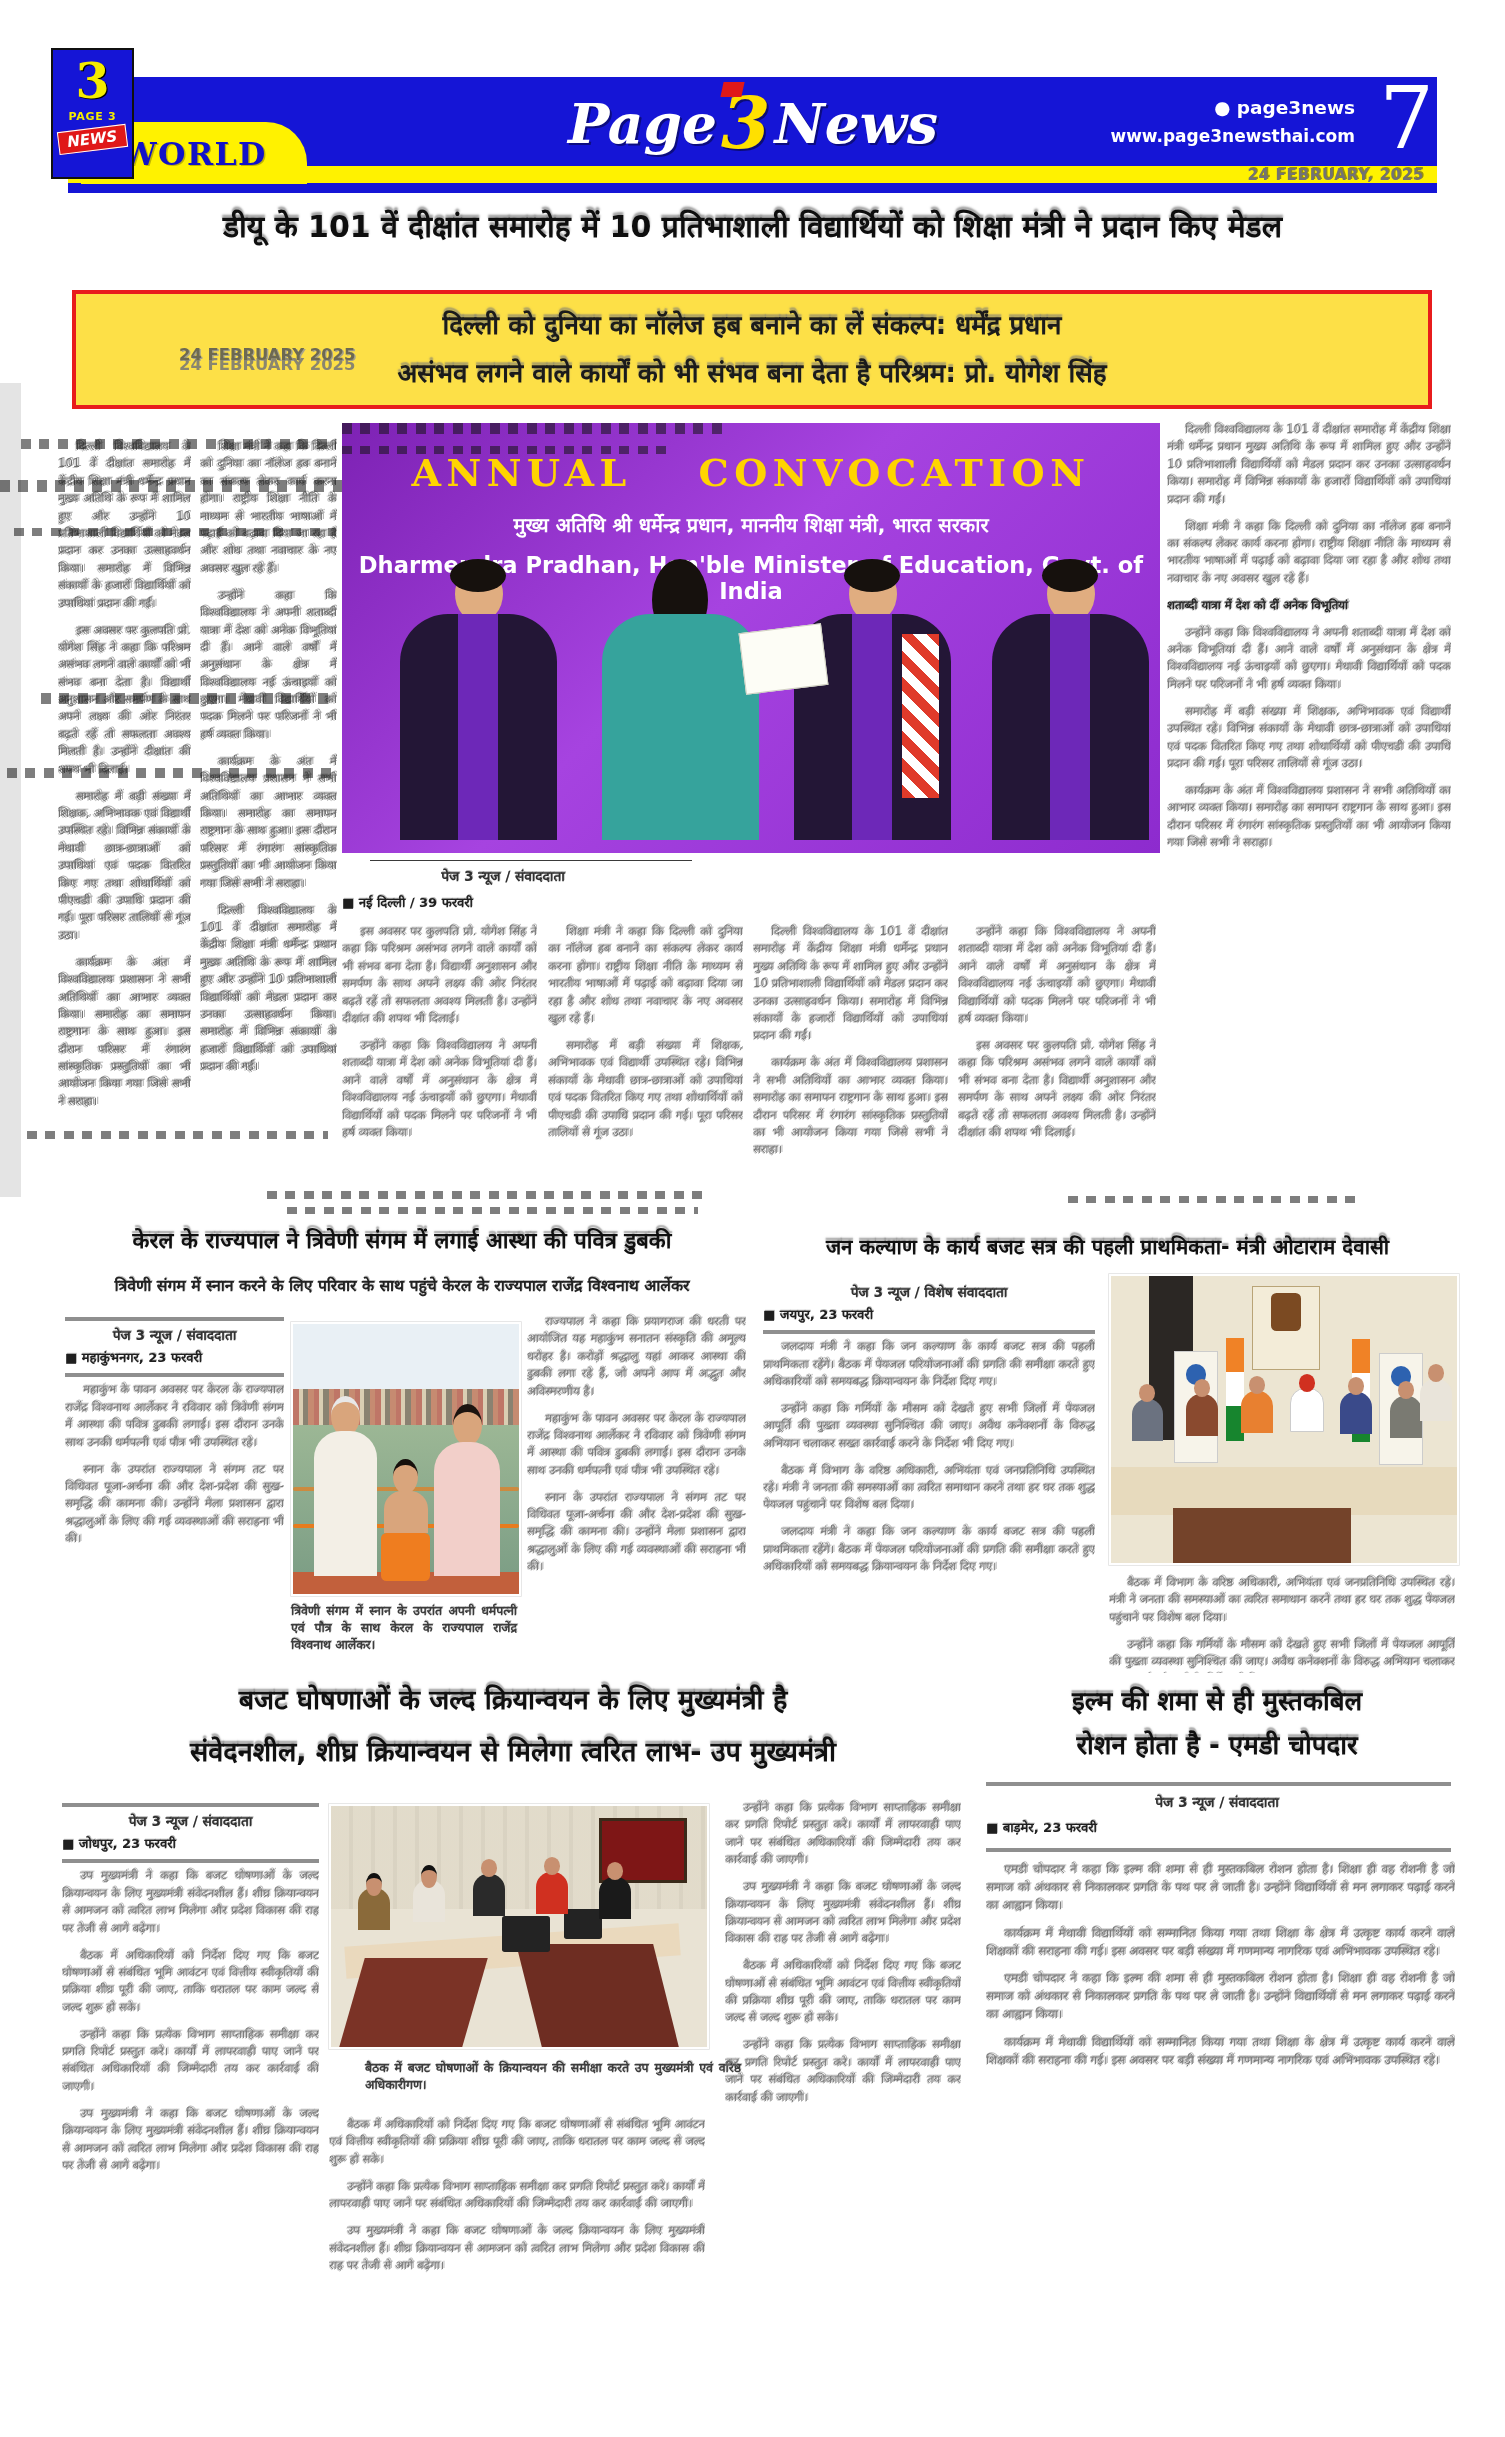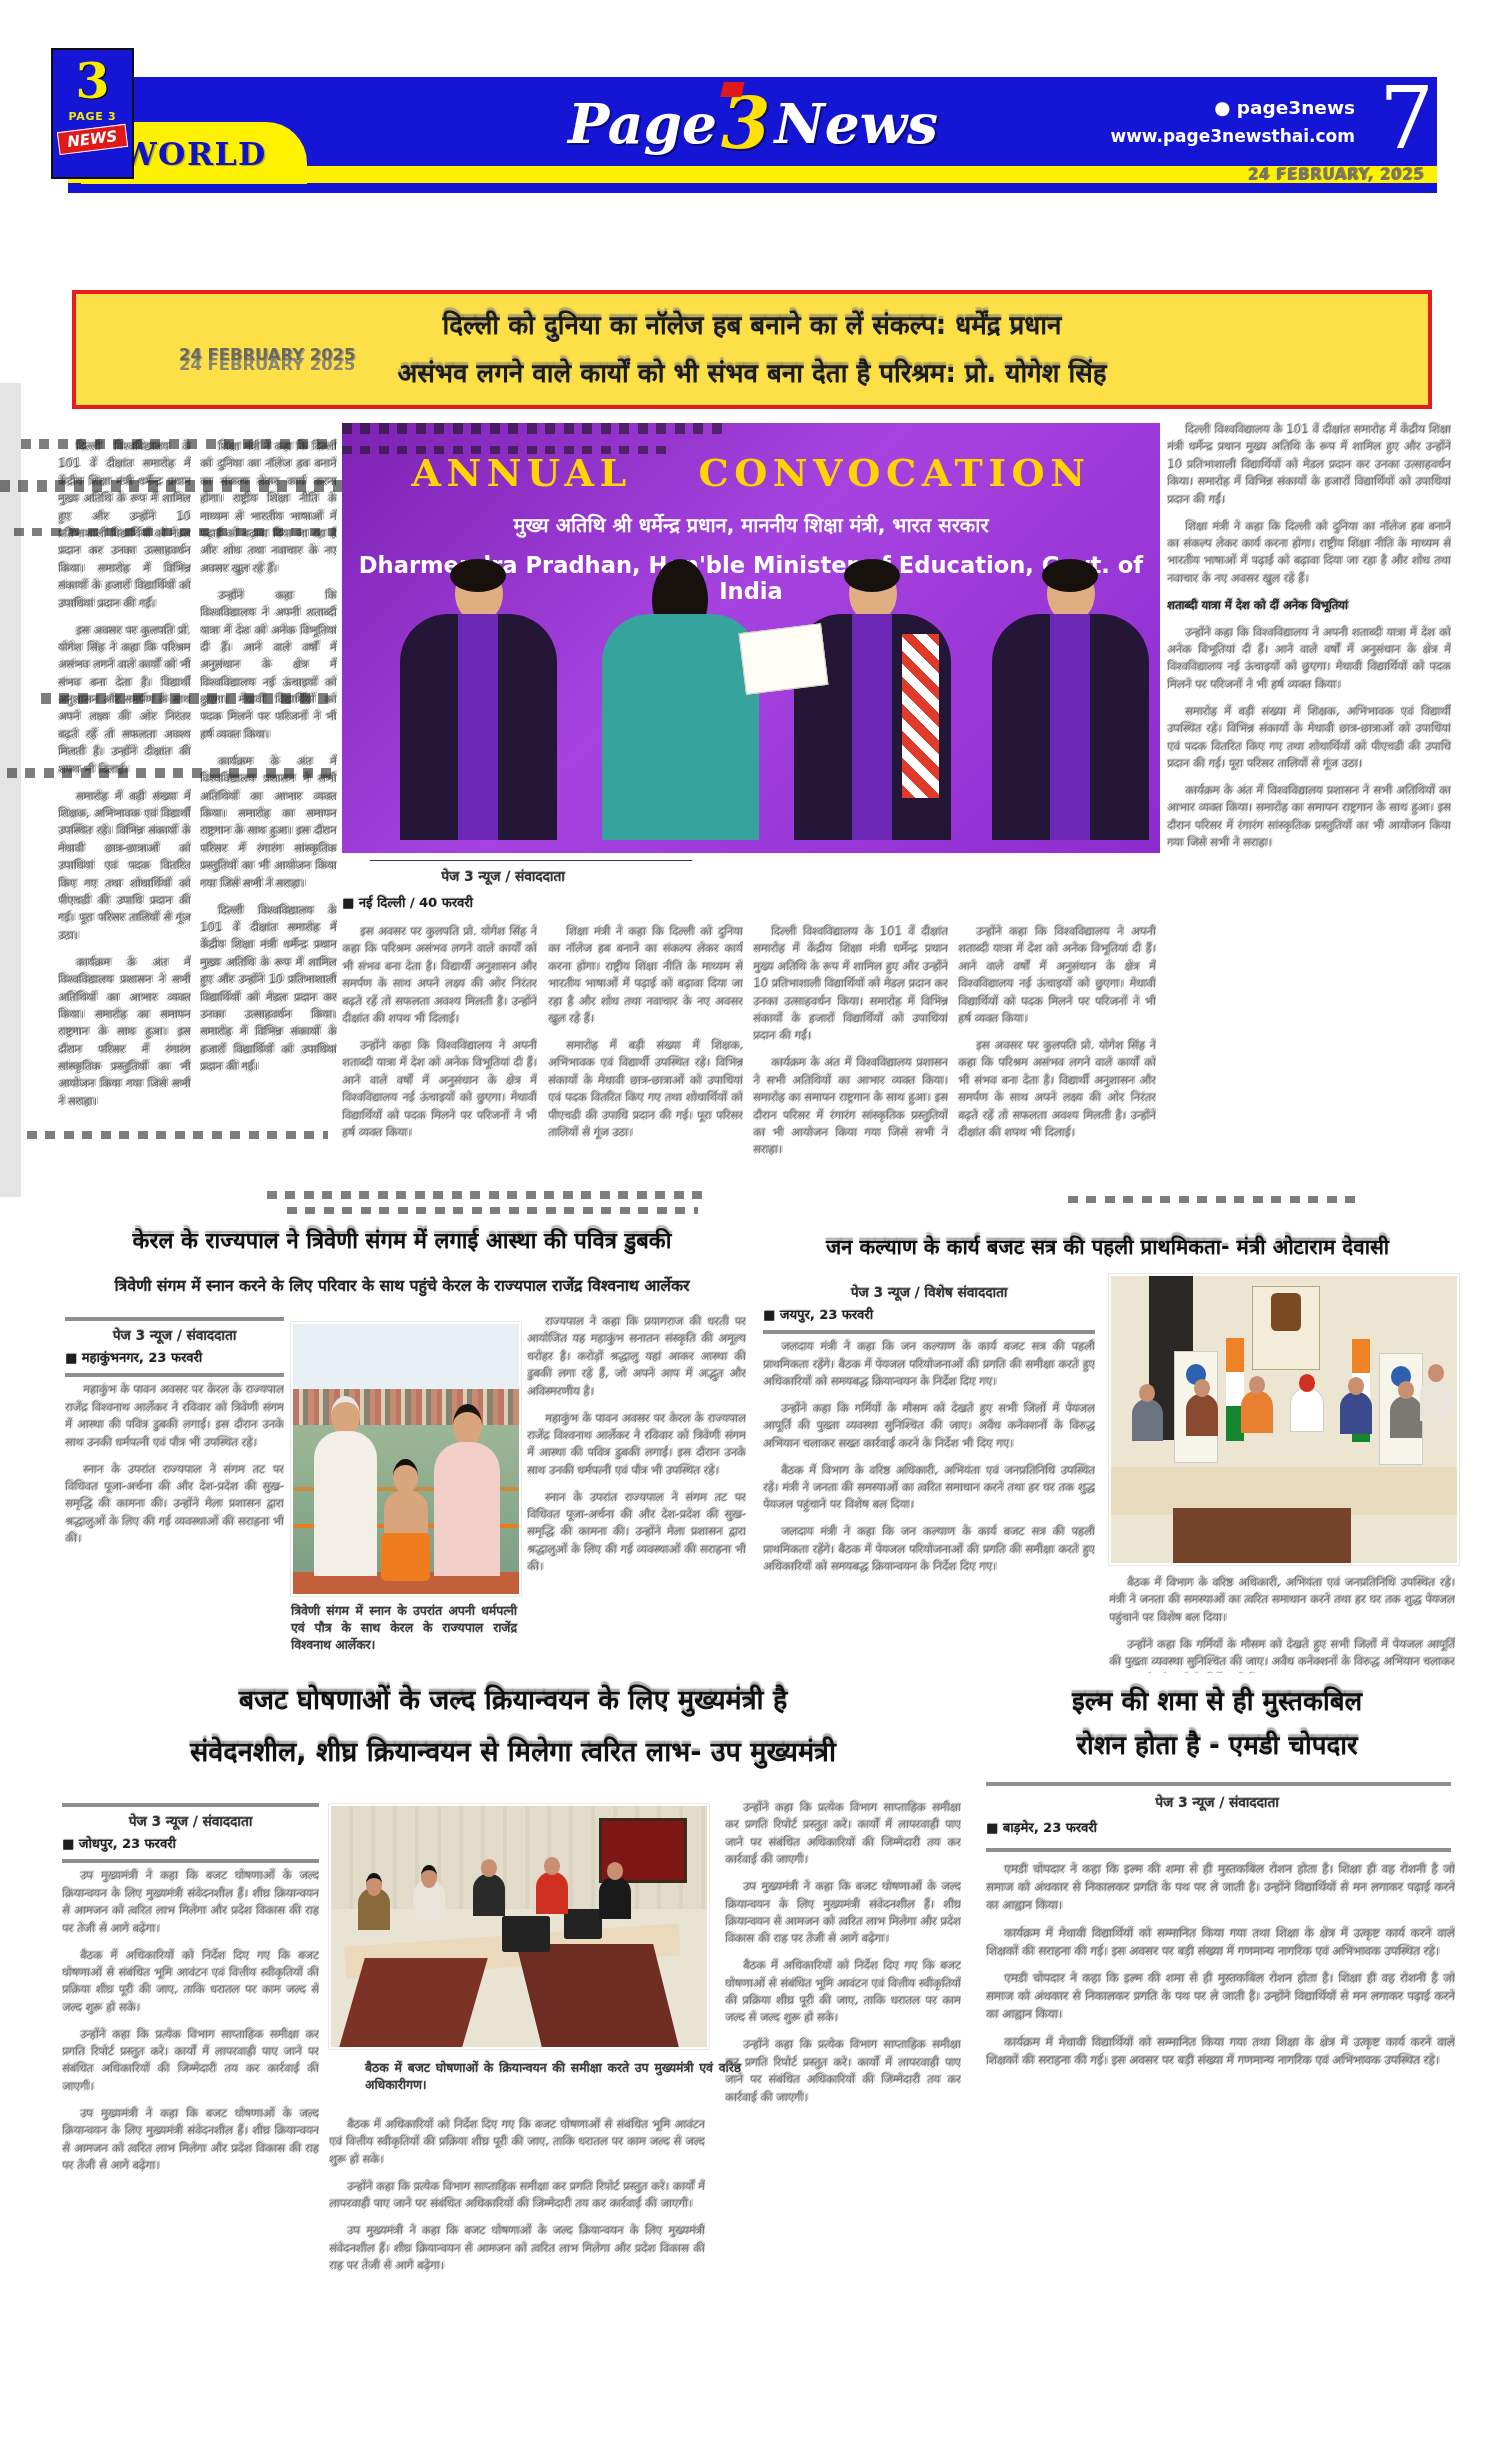--- a/index.html
+++ b/index.html
@@ -181,20 +181,21 @@
   </div>
 
   <div class="abs hdr-social">
     <span>●</span>
     <span>page3news</span>
   </div>
   <div class="abs hdr-web">www.page3newsthai.com</div>
   <div class="abs hdr-pagenum">7</div>
   <div class="abs hdr-date">24 FEBRUARY, 2025</div>
 
+  <div class="abs lead-headline">डीयू के 101 वें दीक्षांत समारोह में 10 प्रतिभाशाली विद्यार्थियों को शिक्षा मंत्री ने प्रदान किए मेडल</div>
 
   <div class="abs red-box">
     <div class="red-line rb1">दिल्ली को दुनिया का नॉलेज हब बनाने का लें संकल्प: धर्मेंद्र प्रधान</div>
     <div class="red-line rb2">असंभव लगने वाले कार्यों को भी संभव बना देता है परिश्रम: प्रो. योगेश सिंह</div>
     <div class="rb-artifact">24 FEBRUARY 2025</div>
   </div>
 
   <div class="abs edge-strip"></div>
 
   <div class="col heavy" style="left:58px;top:438px;width:133px;height:756px;">
@@ -264,21 +265,21 @@
     <p>दिल्ली विश्वविद्यालय के 101 वें दीक्षांत समारोह में केंद्रीय शिक्षा मंत्री धर्मेन्द्र प्रधान मुख्य अतिथि के रूप में शामिल हुए और उन्होंने 10 प्रतिभाशाली विद्यार्थियों को मेडल प्रदान कर उनका उत्साहवर्धन किया। समारोह में विभिन्न संकायों के हजारों विद्यार्थियों को उपाधियां प्रदान की गईं।</p>
     <p>शिक्षा मंत्री ने कहा कि दिल्ली को दुनिया का नॉलेज हब बनाने का संकल्प लेकर कार्य करना होगा। राष्ट्रीय शिक्षा नीति के माध्यम से भारतीय भाषाओं में पढ़ाई को बढ़ावा दिया जा रहा है और शोध तथा नवाचार के नए अवसर खुल रहे हैं।</p>
     <p class="boldsub">शताब्दी यात्रा में देश को दीं अनेक विभूतियां</p>
     <p>उन्होंने कहा कि विश्वविद्यालय ने अपनी शताब्दी यात्रा में देश को अनेक विभूतियां दी हैं। आने वाले वर्षों में अनुसंधान के क्षेत्र में विश्वविद्यालय नई ऊंचाइयों को छुएगा। मेधावी विद्यार्थियों को पदक मिलने पर परिजनों ने भी हर्ष व्यक्त किया।</p>
     <p>समारोह में बड़ी संख्या में शिक्षक, अभिभावक एवं विद्यार्थी उपस्थित रहे। विभिन्न संकायों के मेधावी छात्र-छात्राओं को उपाधियां एवं पदक वितरित किए गए तथा शोधार्थियों को पीएचडी की उपाधि प्रदान की गई। पूरा परिसर तालियों से गूंज उठा।</p>
     <p>कार्यक्रम के अंत में विश्वविद्यालय प्रशासन ने सभी अतिथियों का आभार व्यक्त किया। समारोह का समापन राष्ट्रगान के साथ हुआ। इस दौरान परिसर में रंगारंग सांस्कृतिक प्रस्तुतियों का भी आयोजन किया गया जिसे सभी ने सराहा।</p>
   </div>
 
   <div class="abs hairline" style="left:370px;top:857px;width:322px;"></div>
   <div class="abs byline" style="left:342px;top:862px;width:322px;">पेज 3 न्यूज / संवाददाता</div>
-  <div class="abs dateline" style="left:342px;top:890px;width:322px;">■ नई दिल्ली / 40 फरवरी</div>
+  <div class="abs dateline" style="left:342px;top:890px;width:322px;">■ नई दिल्ली / 39 फरवरी</div>
 
   <div class="col ghosted" style="left:342px;top:923px;width:195px;height:272px;">
     <p>इस अवसर पर कुलपति प्रो. योगेश सिंह ने कहा कि परिश्रम असंभव लगने वाले कार्यों को भी संभव बना देता है। विद्यार्थी अनुशासन और समर्पण के साथ अपने लक्ष्य की ओर निरंतर बढ़ते रहें तो सफलता अवश्य मिलती है। उन्होंने दीक्षांत की शपथ भी दिलाई।</p>
     <p>उन्होंने कहा कि विश्वविद्यालय ने अपनी शताब्दी यात्रा में देश को अनेक विभूतियां दी हैं। आने वाले वर्षों में अनुसंधान के क्षेत्र में विश्वविद्यालय नई ऊंचाइयों को छुएगा। मेधावी विद्यार्थियों को पदक मिलने पर परिजनों ने भी हर्ष व्यक्त किया।</p>
   </div>
   <div class="col ghosted" style="left:548px;top:923px;width:195px;height:272px;">
     <p>शिक्षा मंत्री ने कहा कि दिल्ली को दुनिया का नॉलेज हब बनाने का संकल्प लेकर कार्य करना होगा। राष्ट्रीय शिक्षा नीति के माध्यम से भारतीय भाषाओं में पढ़ाई को बढ़ावा दिया जा रहा है और शोध तथा नवाचार के नए अवसर खुल रहे हैं।</p>
     <p>समारोह में बड़ी संख्या में शिक्षक, अभिभावक एवं विद्यार्थी उपस्थित रहे। विभिन्न संकायों के मेधावी छात्र-छात्राओं को उपाधियां एवं पदक वितरित किए गए तथा शोधार्थियों को पीएचडी की उपाधि प्रदान की गई। पूरा परिसर तालियों से गूंज उठा।</p>
   </div>
   <div class="col ghosted" style="left:753px;top:923px;width:195px;height:272px;">

